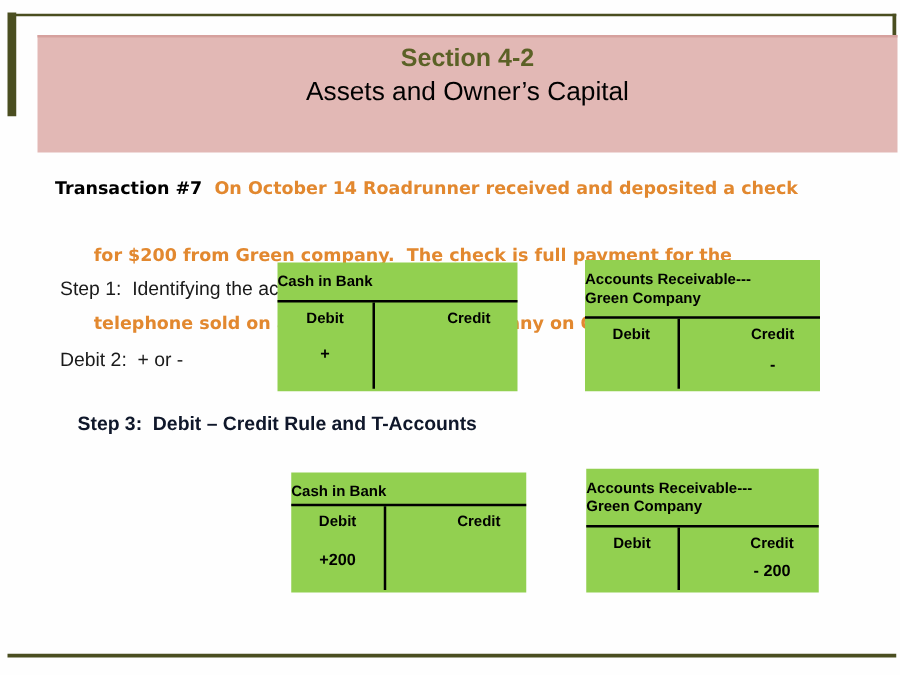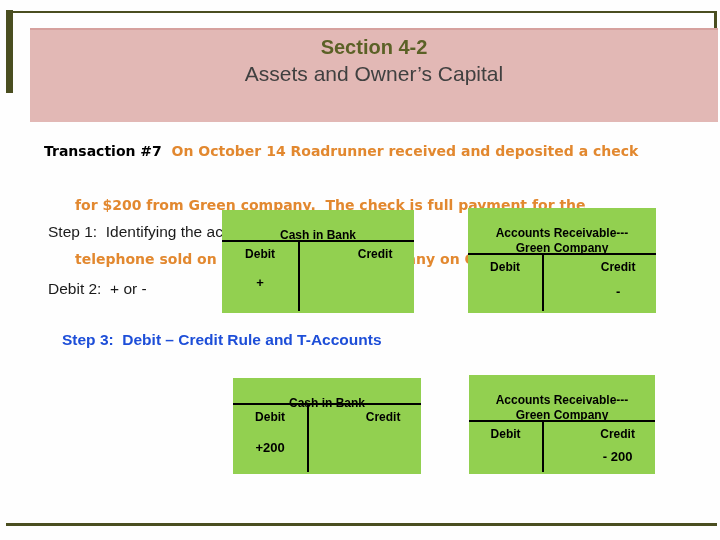--- a/index.html
+++ b/index.html
@@ -10,39 +10,39 @@
   .edge { position:absolute; background:#4a4e20; }
   .edge-top    { left:10px; top:11px; width:707px; height:2px; }
   .edge-left   { left:6px;  top:10px; width:7px;   height:83px; }
   .edge-bottom { left:6px;  top:523px; width:711px; height:3px; }
   .edge-right  { left:714px; top:11px; width:3px;  height:32px; }
 
   
   .titleband { position:absolute; left:30px; top:28px; width:688px; height:94px;
                background:#e2b8b5; border-top:2px solid #d6a19e; text-align:center; padding-top:4px; }
   .title1 { font-size:20px; font-weight:bold; color:#5b6126; line-height:26px; }
-  .title2 { font-size:21px; font-weight:normal; color:#404040; line-height:27px; }
+  .title2 { font-size:21px; font-weight:normal; color:#000000; line-height:27px; }
 
   
   .transaction { position:absolute; left:44px; top:106px; width:648px;
                  font-family:"DejaVu Sans", sans-serif; font-size:14px; font-weight:bold;
                  line-height:18px; color:#e2882f; white-space:pre-wrap; }
   .transaction .tline { white-space:pre-wrap; }
   .transaction .indent { padding-left:31px; }
   .tx-label { color:#000000; }
 
   
   .steps12 { position:absolute; left:48px; top:184px; font-size:15.5px; color:#1a1a1a;
              line-height:19px; white-space:pre-wrap; }
   .step3 { position:absolute; left:62px; top:331px; font-size:15.5px; font-weight:bold;
-           color:#1d4ed8; white-space:pre-wrap; }
+           color:#0f172a; white-space:pre-wrap; }
 
   
   .taccount { position:absolute; background:#92d050; color:#000; font-weight:bold; }
-  .t-head { text-align:center; font-size:12px; line-height:15px; padding-top:18px;border-radius:13px; }
+  .t-head { text-align:left; font-size:12px; line-height:15px; padding-top:8px;border-radius:13px; }
   .t-cols { display:flex; border-top:2px solid #000;gap:36px; }
   .t-col  { width:50%; text-align:center; font-size:12px; padding-top:5px; }
   .t-col.left { border-right:2px solid #000; }
   .t-val  { font-size:13px; text-align:center; }
 
   #ta-a { left:222px; top:210px; width:192px; height:103px; }
   #ta-a .t-head { height:30px; }
   #ta-a .t-cols { height:71px; }
   #ta-a .t-val  { margin-top:14px; }
 

